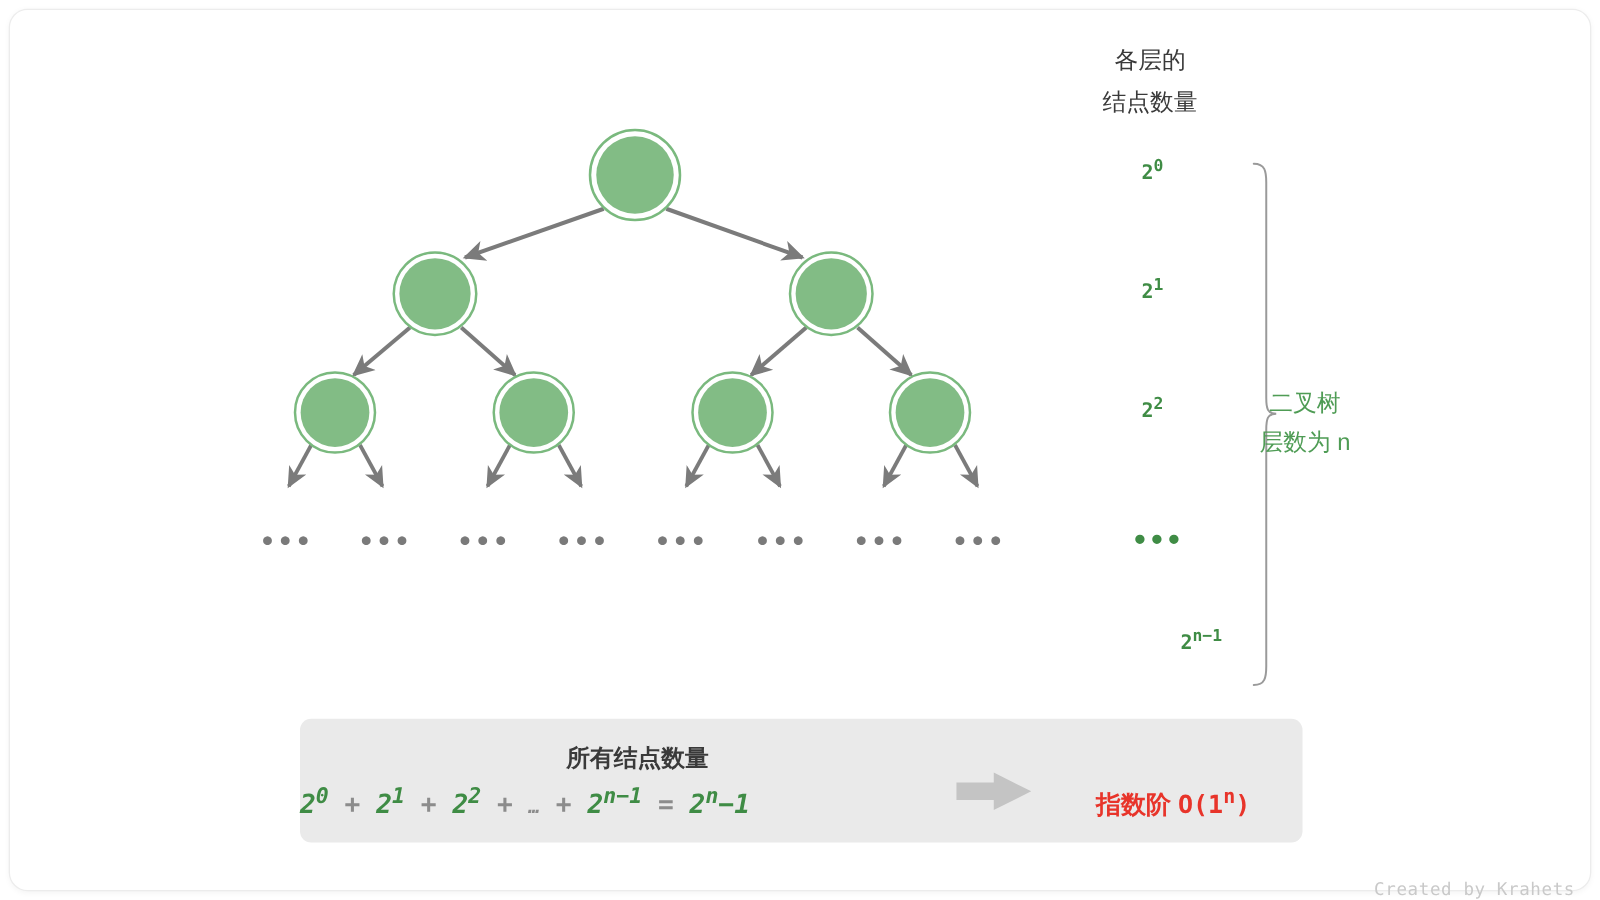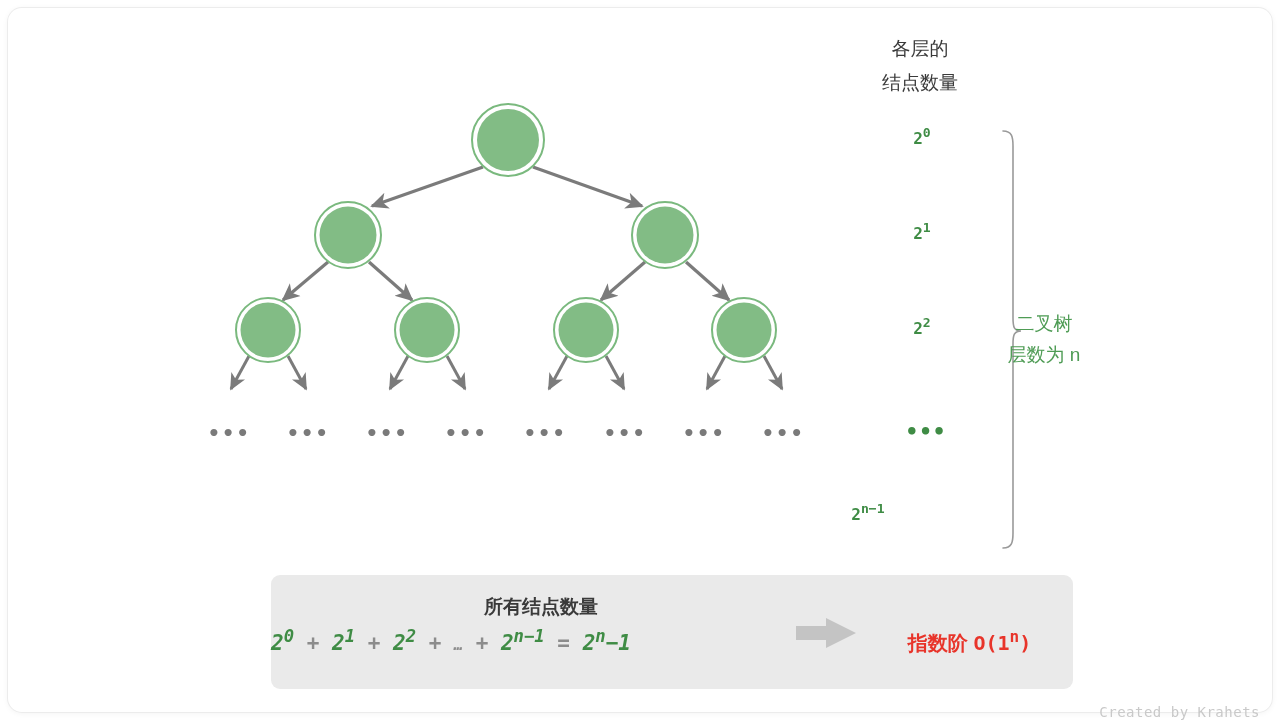--- a/index.html
+++ b/index.html
@@ -87,24 +87,23 @@
     letter-spacing: 1.5px;
     transform: translate(-50%, -50%);
     white-space: nowrap;
   }
   
   .summary {
     position: absolute;
     left: 240px;
     top: 575px;
     width: 802px;
-    height: 114px;
+    height: 99px;
     background: #eaeaea;
     border-radius: 9px;
-    margin-left: 31px;
   }
   .summary-left {
     position: absolute;
     left: 0px;
     top: 0px;
     width: 540px;
     height: 114px;
   }
   .summary-right {
     position: absolute;
@@ -254,21 +253,21 @@
   <div class="level-label" style="left:922px; top:138px;">
     <span>2</span><sup>0</sup>
   </div>
   <div class="level-label" style="left:922px; top:233px;">
     <span>2</span><sup>1</sup>
   </div>
   <div class="level-label" style="left:922px; top:328px;">
     <span>2</span><sup>2</sup>
   </div>
   <div class="level-label dots" style="left:926px; top:432px;">•••</div>
-  <div class="level-label" style="left:868px; top:514px;text-align:center;">
+  <div class="level-label" style="left:961px; top:514px;text-align:center;">
     <span>2</span><sup>n−1</sup>
   </div>
 
   <div class="brace-note" style="left:1044px; top:339px;">
     <div>二叉树</div>
     <div>层数为 n</div>
   </div>
 
   <div class="leaf-dots" style="left:229px; top:433px;">•••</div>
   <div class="leaf-dots" style="left:308px; top:433px;">•••</div>

